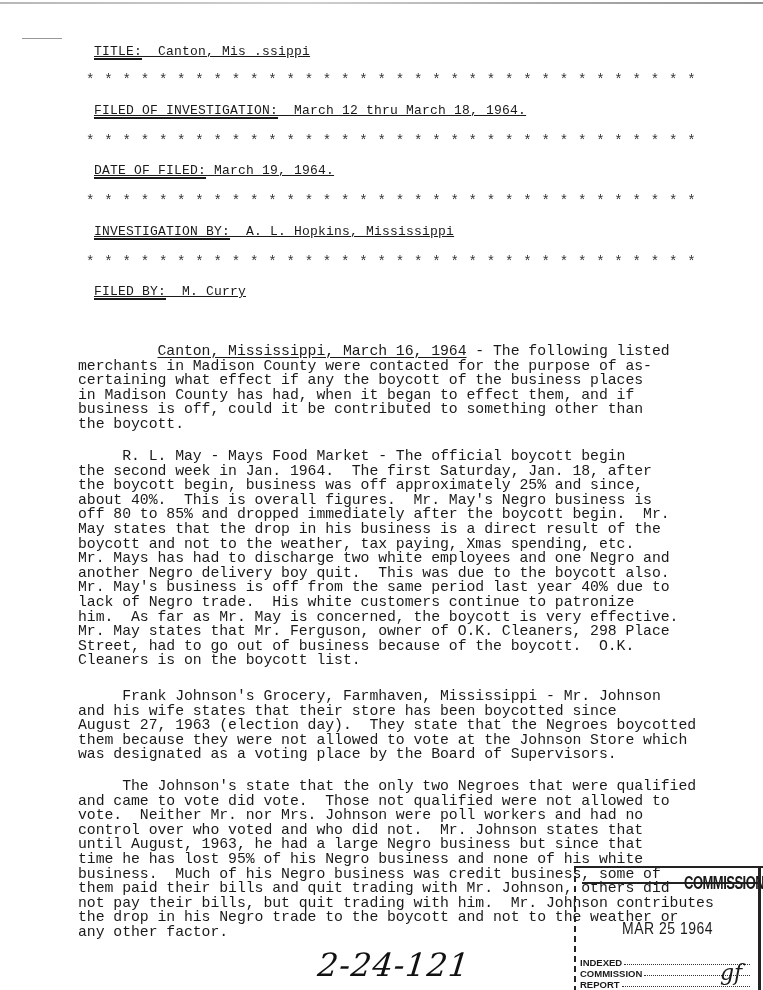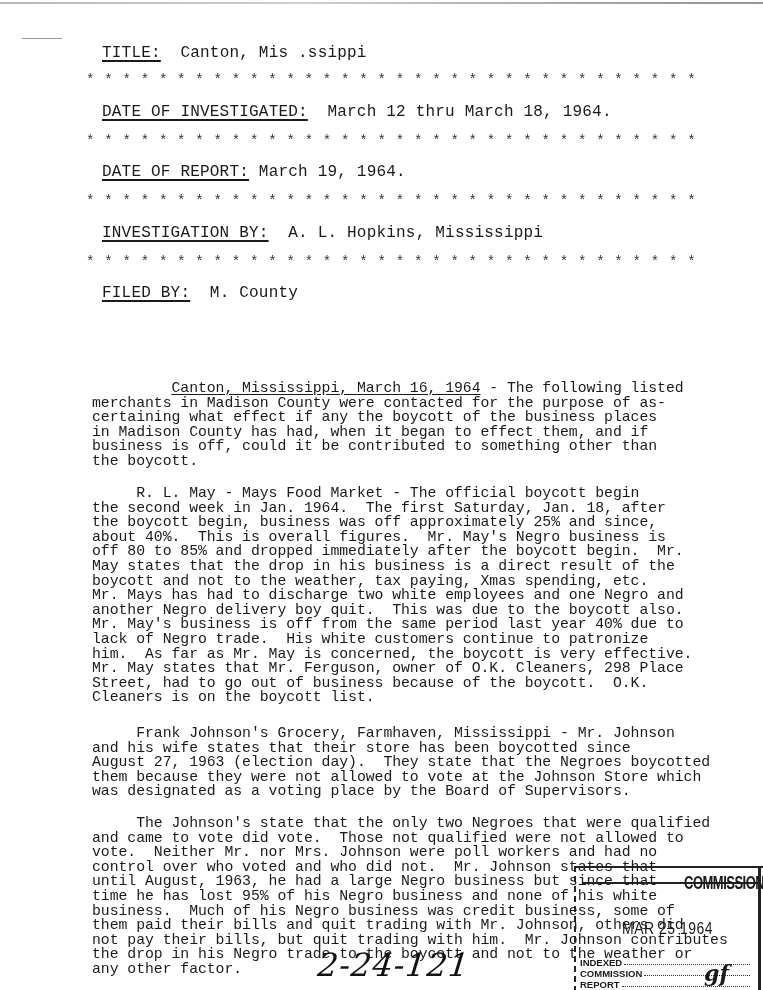--- a/index.html
+++ b/index.html
@@ -10,30 +10,30 @@
   }
   .top-rule {
     position:absolute; left:0; top:2px; width:763px; height:2px;
     background:linear-gradient(90deg,#999 0%,#bbb 40%,#888 70%,#666 100%);
     opacity:.7;
   }
   .margin-mark {
     position:absolute; left:22px; top:38px; width:40px; height:1px; background:#999;
   }
   .field {
-    position:absolute; left:102px; font-size:16px; letter-spacing:.2px; white-space:pre;
+    position:absolute; left:94px; font-size:13px; letter-spacing:.2px; white-space:pre;text-decoration:underline;
   }
   .field .lbl { text-decoration:underline; text-decoration-thickness:1.5px; text-underline-offset:3px; }
   .stars {
     position:absolute; left:86px; width:610px; font-size:14px;
     display:flex; justify-content:space-between; color:#333;
   }
   .para {
-    position:absolute; left:92px; width:620px;
-    font-size:14.8px; line-height:14.6px; white-space:pre; letter-spacing:-.05px;margin-top:37px;
+    position:absolute; left:78px; width:620px;
+    font-size:14.8px; line-height:14.6px; white-space:pre; letter-spacing:-.05px;
   }
   .para .u { text-decoration:underline; text-underline-offset:2px; }
   .handwritten {
     position:absolute; left:318px; top:946px; font-family:"DejaVu Serif", serif;
     font-style:italic; font-size:32px; color:#111; letter-spacing:1px; transform:skewX(-6deg);
   }
   .stamp {
     position:absolute; left:574px; top:866px; width:189px; height:124px;
     border-left:2px dashed #222; border-top:2px solid #222;
   }
@@ -42,21 +42,21 @@
     position:absolute; left:684px; top:872px; font-family:"Liberation Sans", sans-serif;
     font-weight:bold; font-size:13px; letter-spacing:-.5px; transform:scaleY(1.4); transform-origin:top left;
   }
   .stamp-date {
     position:absolute; left:622px; top:918px; font-family:"Liberation Sans", sans-serif;
     font-size:14px; letter-spacing:.5px; transform:scaleY(1.2); transform-origin:top left;
   }
   .stamp-rows { position:absolute; left:580px; top:957px; font-family:"Liberation Sans", sans-serif; font-weight:bold; font-size:9.5px; line-height:11px; }
   .stamp-rows div { display:flex; width:170px; }
   .stamp-rows .dots { flex:1; border-bottom:1px dotted #333; margin:0 0 3px 2px; }
-  .initials { position:absolute; left:704px; top:960px; font-family:"DejaVu Serif", serif; font-style:italic; font-size:22px;font-weight:bold; }
+  .initials { position:absolute; left:720px; top:960px; font-family:"DejaVu Serif", serif; font-style:italic; font-size:22px; }
   .underline-white { position:absolute; left:582px; top:882px; width:178px; height:2px; background:#222; }
 </style>
 </head>
 <body>
 
 <div class="top-rule"></div>
 <div class="margin-mark"></div>
 
 <div class="field" style="top:44px"><span class="lbl">TITLE:</span>  <span>Canton, Mis .ssippi</span></div>
 <div class="stars" style="top:72px">
@@ -89,21 +89,21 @@
     <span>*</span>
     <span>*</span>
     <span>*</span>
     <span>*</span>
     <span>*</span>
     <span>*</span>
     <span>*</span>
     <span>*</span>
   </div>
 
-<div class="field" style="top:103px"><span class="lbl">DATE OF INVESTIGATED:</span>  <span>March 12 thru March 18, 1964.</span></div>
+<div class="field" style="top:103px"><span class="lbl">FILED OF INVESTIGATION:</span>  <span>March 12 thru March 18, 1964.</span></div>
 <div class="stars" style="top:133px">
     <span>*</span>
     <span>*</span>
     <span>*</span>
     <span>*</span>
     <span>*</span>
     <span>*</span>
     <span>*</span>
     <span>*</span>
     <span>*</span>
@@ -127,21 +127,21 @@
     <span>*</span>
     <span>*</span>
     <span>*</span>
     <span>*</span>
     <span>*</span>
     <span>*</span>
     <span>*</span>
     <span>*</span>
   </div>
 
-<div class="field" style="top:163px"><span class="lbl">DATE OF REPORT:</span> <span>March 19, 1964.</span></div>
+<div class="field" style="top:163px"><span class="lbl">DATE OF FILED:</span> <span>March 19, 1964.</span></div>
 <div class="stars" style="top:193px">
     <span>*</span>
     <span>*</span>
     <span>*</span>
     <span>*</span>
     <span>*</span>
     <span>*</span>
     <span>*</span>
     <span>*</span>
     <span>*</span>
@@ -203,21 +203,21 @@
     <span>*</span>
     <span>*</span>
     <span>*</span>
     <span>*</span>
     <span>*</span>
     <span>*</span>
     <span>*</span>
     <span>*</span>
   </div>
 
-<div class="field" style="top:284px"><span class="lbl">FILED BY:</span>  <span>M. County</span></div>
+<div class="field" style="top:284px"><span class="lbl">FILED BY:</span>  <span>M. Curry</span></div>
 
 <div class="para" style="top:344px"><span>         </span><span class="u">Canton, Mississippi, March 16, 1964</span><span> - The following listed
 merchants in Madison County were contacted for the purpose of as-
 certaining what effect if any the boycott of the business places
 in Madison County has had, when it began to effect them, and if
 business is off, could it be contributed to something other than
 the boycott.</span></div>
 
 <div class="para" style="top:449px">     R. L. May - Mays Food Market - The official boycott begin
 the second week in Jan. 1964.  The first Saturday, Jan. 18, after

